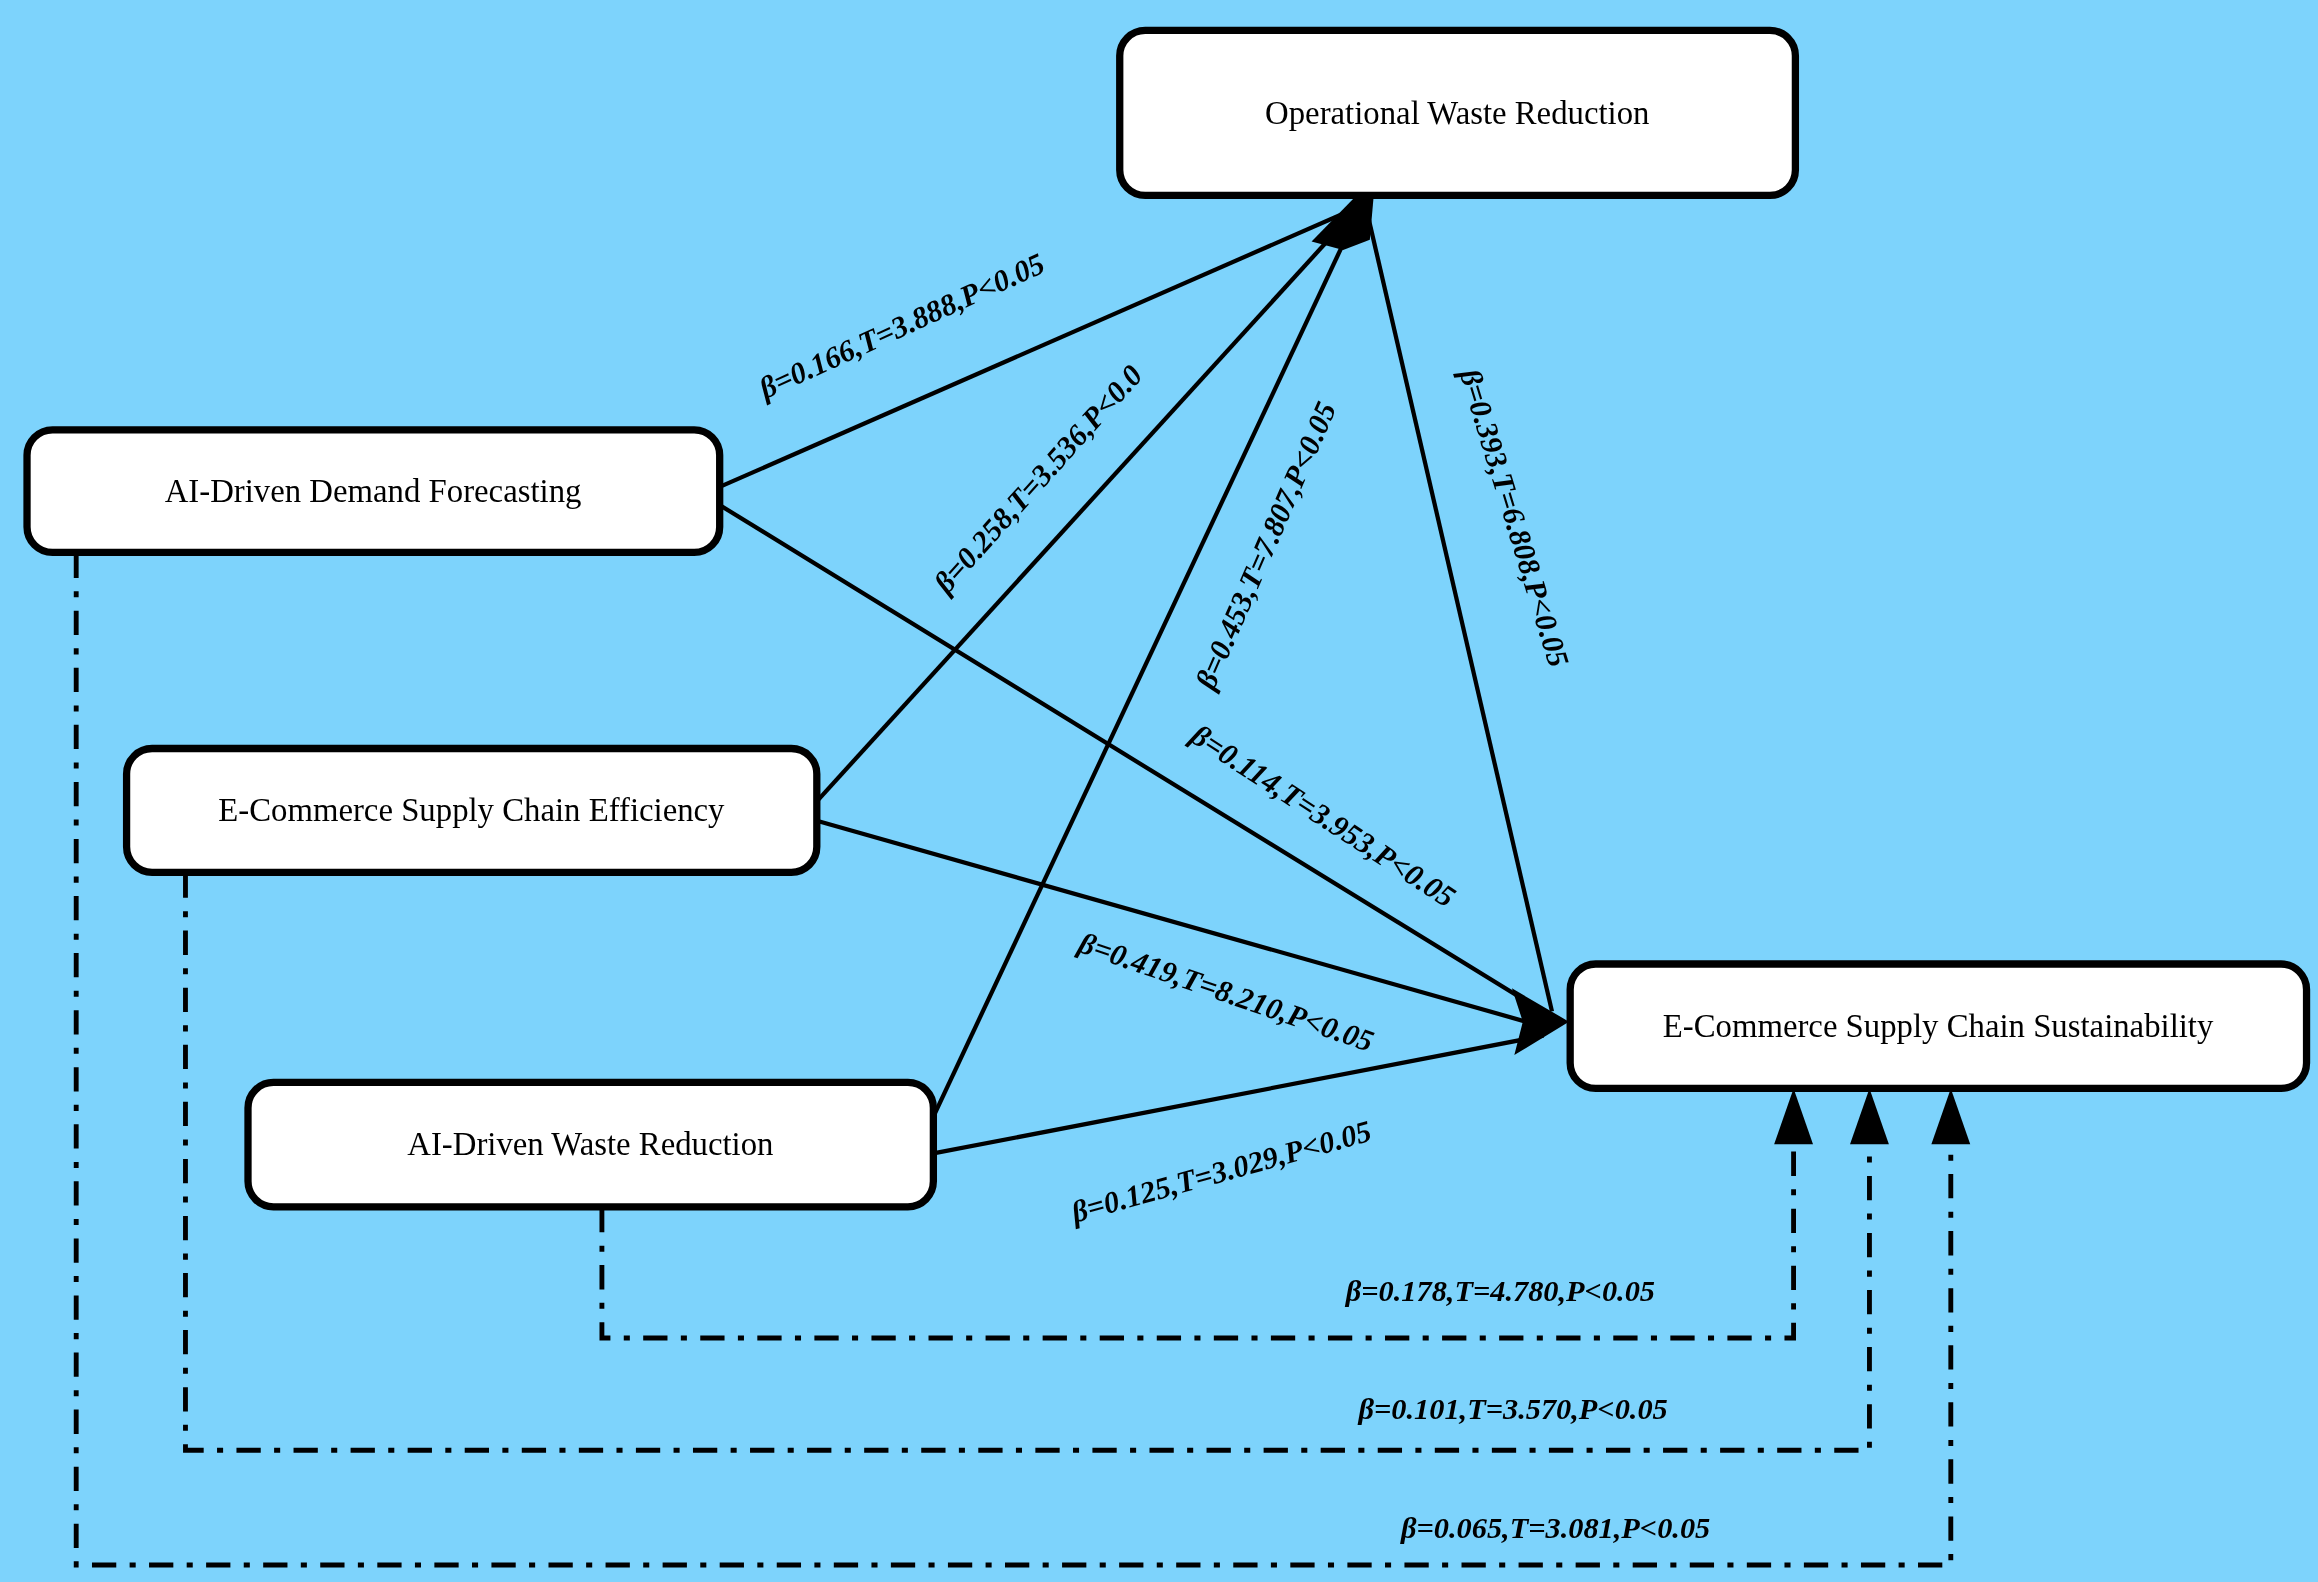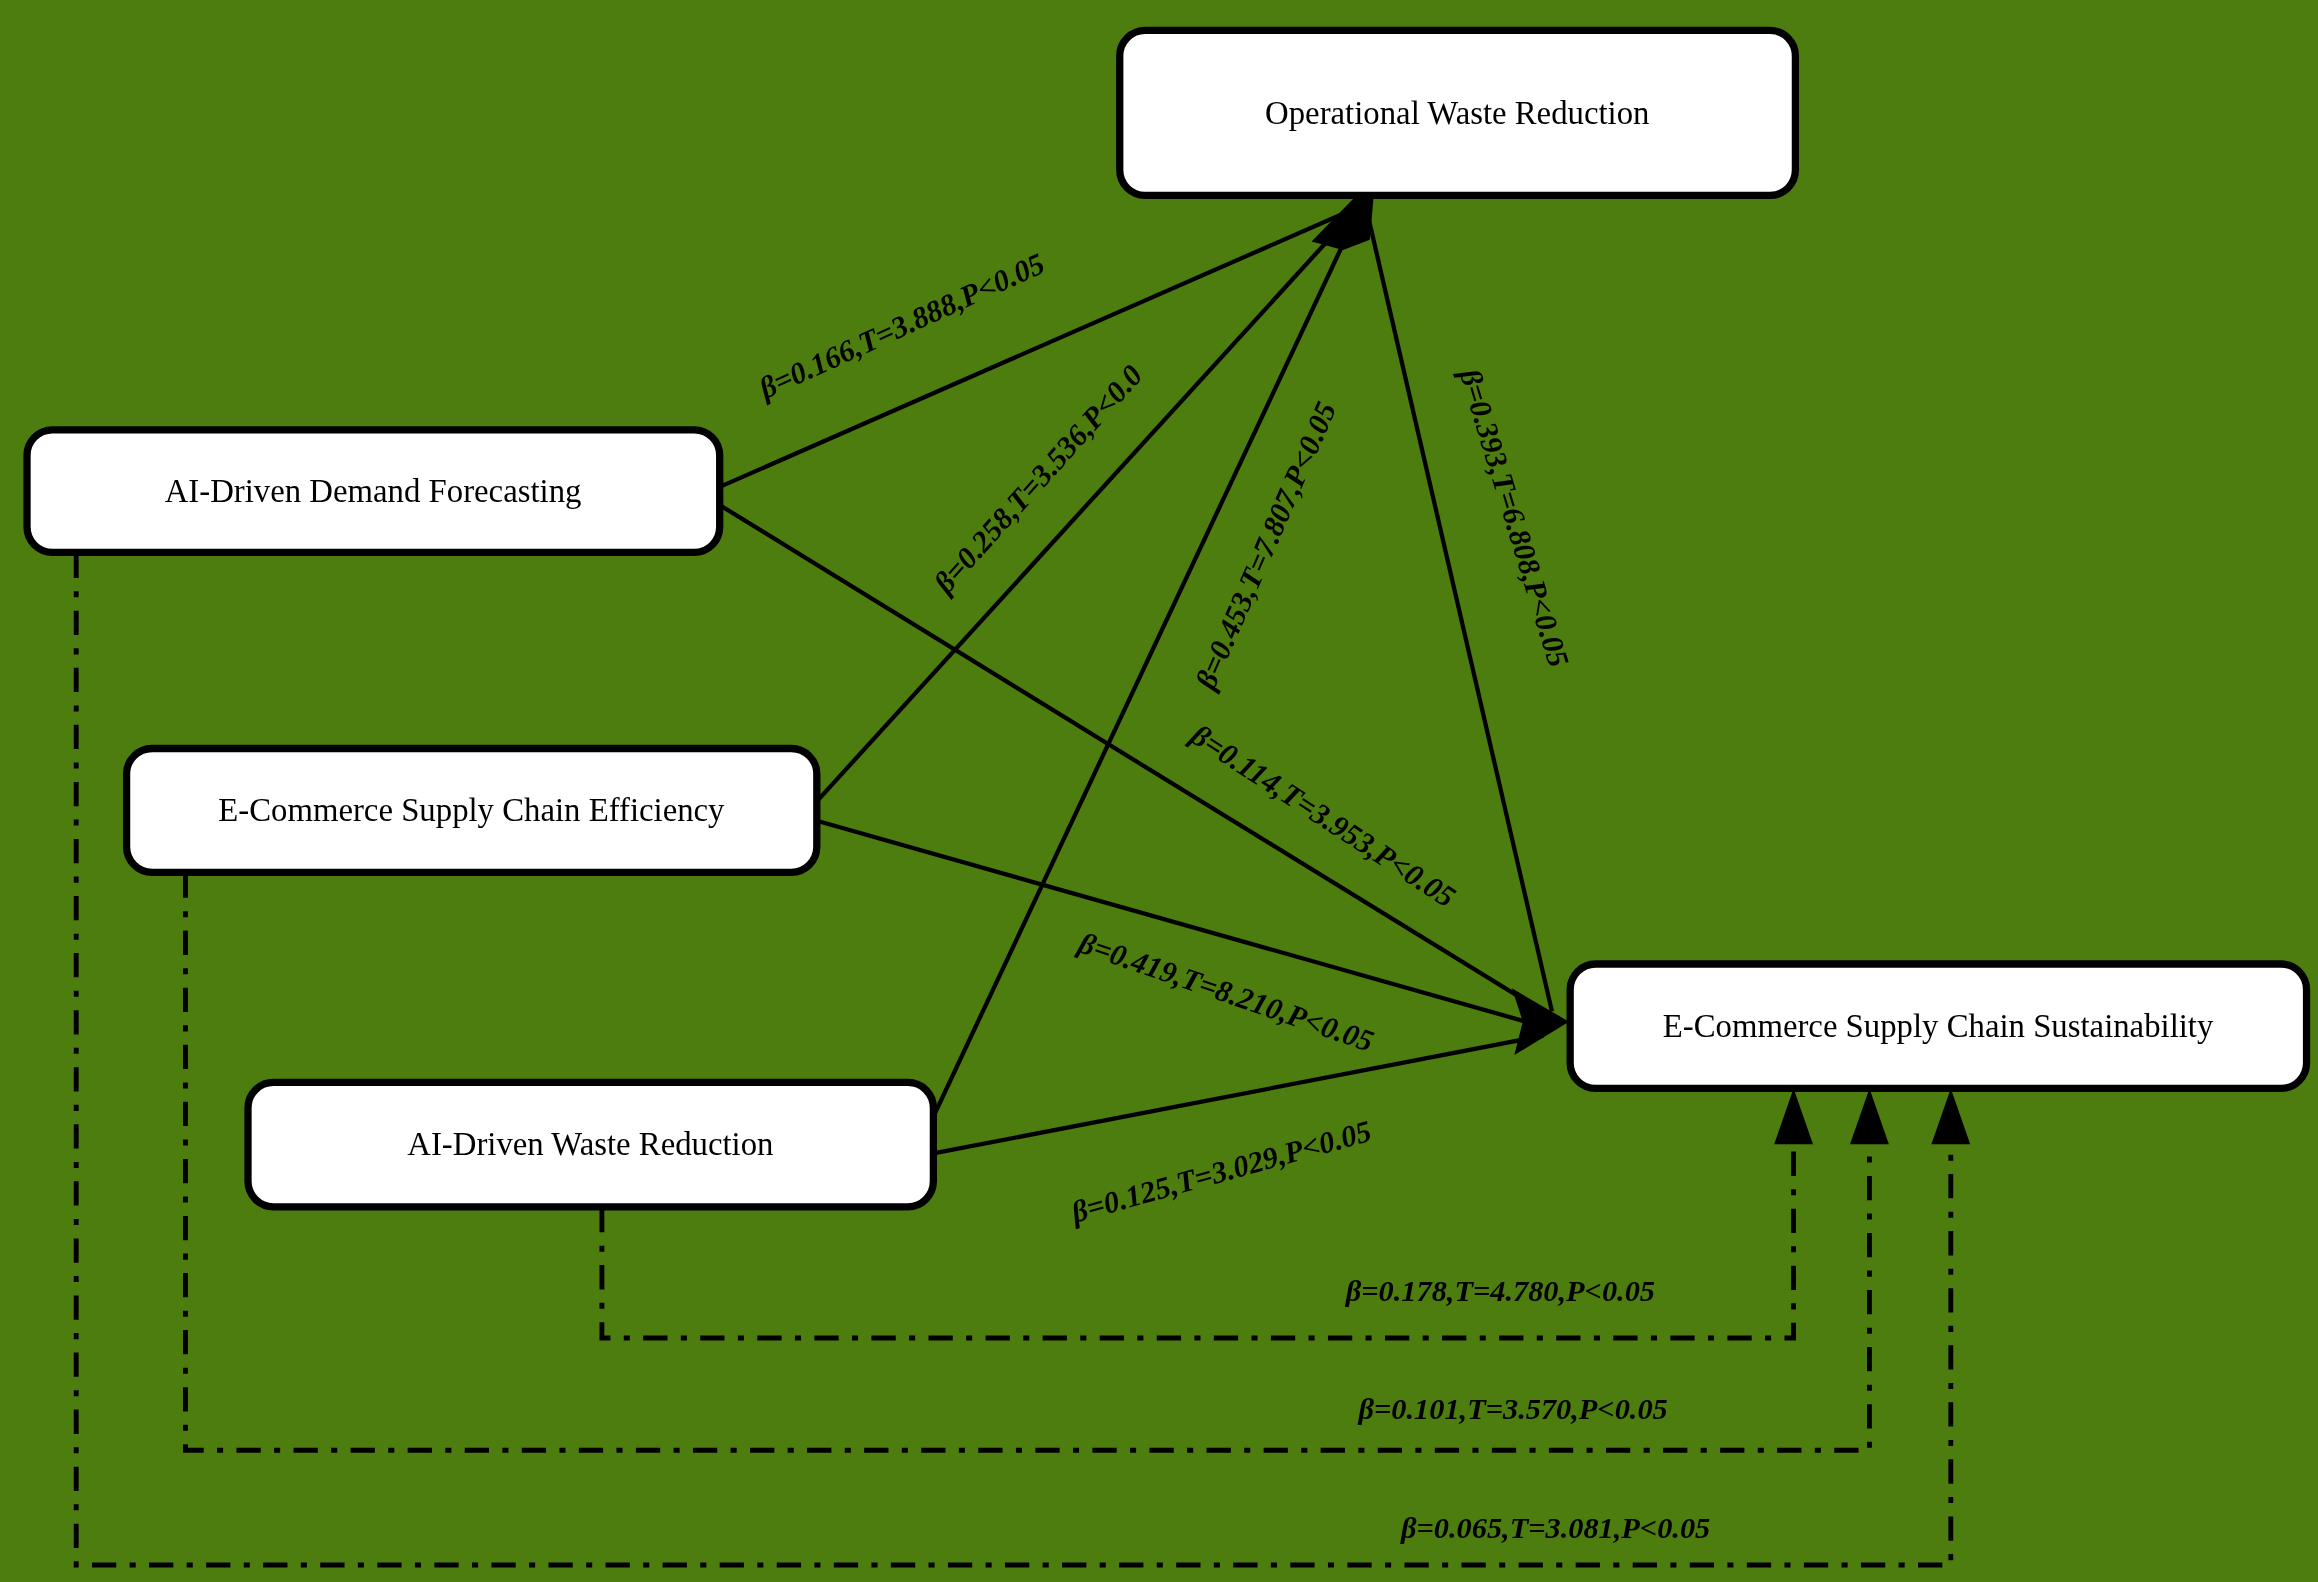--- a/index.html
+++ b/index.html
@@ -7,21 +7,21 @@
     padding: 0;
     background: #ffffff;
     width: 2319px;
     height: 1582px;
     font-family: "Liberation Serif", "DejaVu Serif", serif;
   }
   #diagram-root {
     position: relative;
     width: 2319px;
     height: 1582px;
-    background: #4d7c0f;
+    background: #7dd3fc;
   }
   svg { display: block; }
   .node-box {
     fill: #ffffff;
     stroke: #000000;
     stroke-width: 12;
   }
   .node-label {
     font-family: "Liberation Serif", "DejaVu Serif", serif;
     font-size: 54px;

